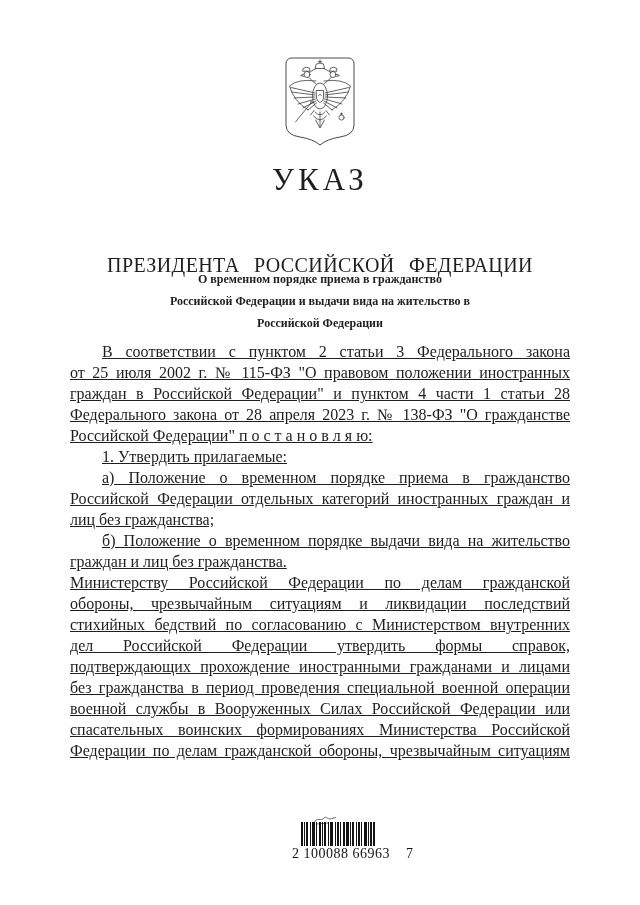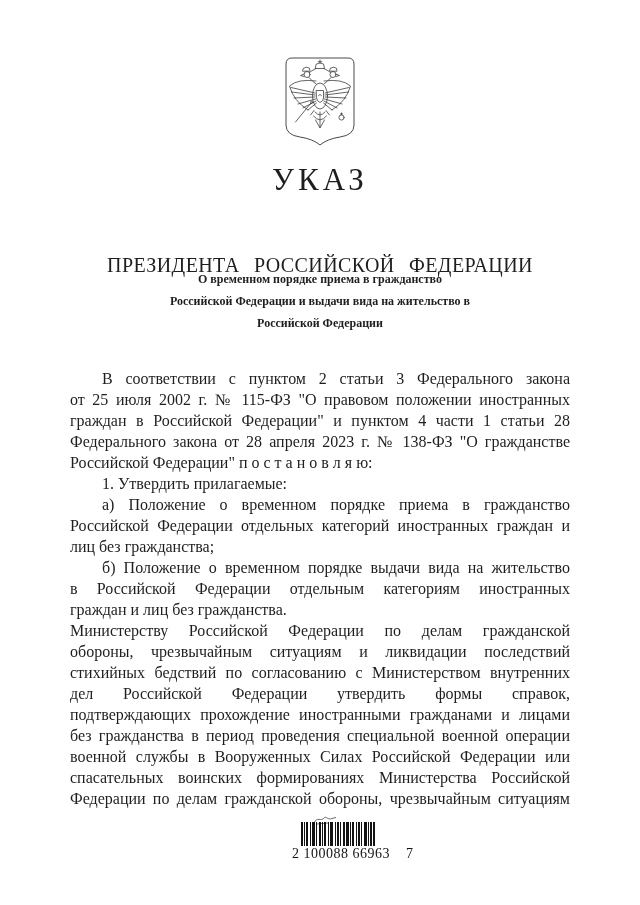--- a/index.html
+++ b/index.html
@@ -24,22 +24,22 @@
     position: absolute; top: 209px; left: 0; width: 640px;
     text-align: center;
     font-size: 20px; letter-spacing: 0.4px; word-spacing: 9px; font-weight: 400; margin-top: 45px;
   }
   .doc-title {
     position: absolute; top: 268px; left: 70px; width: 500px;
     text-align: center; font-weight: bold;
     font-size: 12px; line-height: 22px;
   }
   .body-text {
-    position: absolute; top: 368px; left: 70px; width: 500px;
-    font-size: 16px; line-height: 21px;
+    position: absolute; top: 341px; left: 70px; width: 500px;
+    font-size: 16px; line-height: 21px; text-decoration: underline;
   }
   .line { text-align: justify; text-align-last: justify; }
   .line.last { text-align-last: left; }
   .line.indent { text-indent: 32px; }
 
   .barcode-block {
     position: absolute; left: 292px; top: 808px; width: 92px;
     text-align: center;
   }
   .squiggle-row { height: 14px; }
@@ -118,21 +118,20 @@
     <div class="line">Федерального закона от 28 апреля 2023 г. № 138-ФЗ "О гражданстве</div>
     <div class="line last">Российской Федерации" п о с т а н о в л я ю:</div>
 
     <div class="line last indent">1. Утвердить прилагаемые:</div>
 
     <div class="line indent">а) Положение о временном порядке приема в гражданство</div>
     <div class="line">Российской Федерации отдельных категорий иностранных граждан и</div>
     <div class="line last">лиц без гражданства;</div>
 
     <div class="line indent">б) Положение о временном порядке выдачи вида на жительство</div>
-    <div class="line">в Российской Федерации отдельным категориям иностранных</div>
     <div class="line last">граждан и лиц без гражданства.</div>
 
     <div class="line">Министерству Российской Федерации по делам гражданской</div>
     <div class="line">обороны, чрезвычайным ситуациям и ликвидации последствий</div>
     <div class="line">стихийных бедствий по согласованию с Министерством внутренних</div>
     <div class="line">дел Российской Федерации утвердить формы справок,</div>
     <div class="line">подтверждающих прохождение иностранными гражданами и лицами</div>
     <div class="line">без гражданства в период проведения специальной военной операции</div>
     <div class="line">военной службы в Вооруженных Силах Российской Федерации или</div>
     <div class="line">спасательных воинских формированиях Министерства Российской</div>

